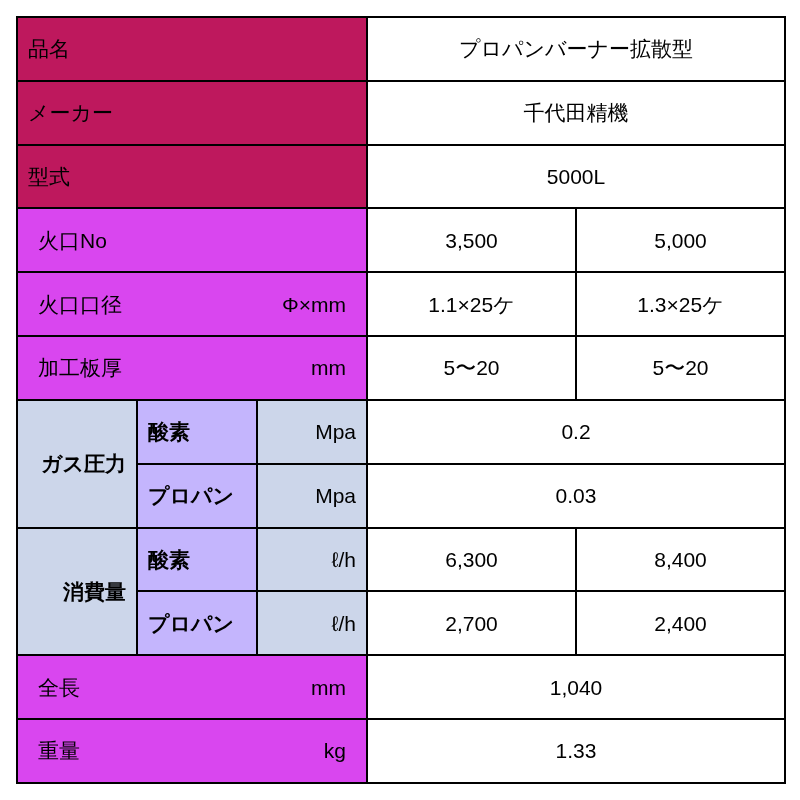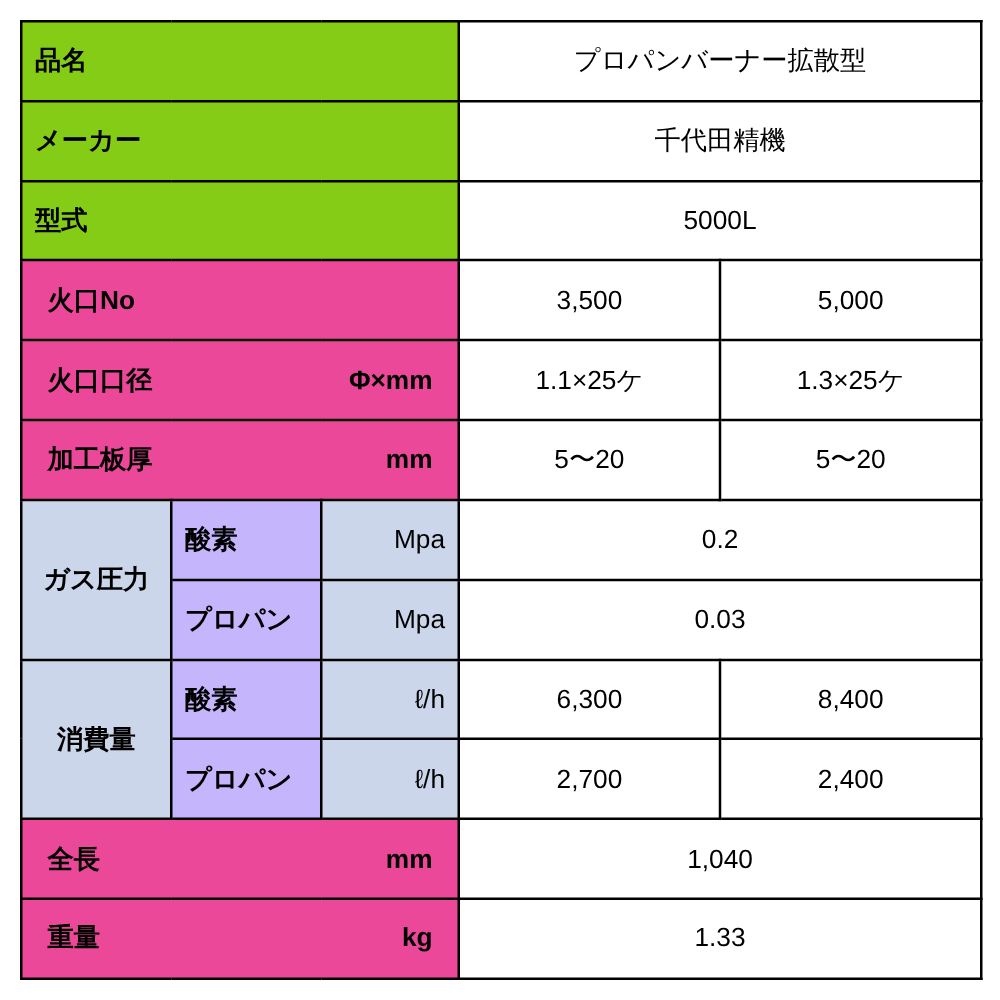--- a/index.html
+++ b/index.html
@@ -23,61 +23,61 @@
   }
   #spec-table td {
     border: 2px solid #000000;
     padding: 0 10px;
     font-size: 21px;
     line-height: 1.2;
     vertical-align: middle;
   }
   
   .lbl {
-    background: #84cc16;
-    font-weight: bold;
+    background: #be185d;
+    font-weight: normal;
     text-align: left;
     white-space: nowrap;
   }
   .lbl-sub {
     background: #c4b5fd;
     font-weight: bold;
     text-align: left;
     white-space: nowrap;
   }
   .unit {
     background: #ccd6ea;
     font-weight: normal;
     text-align: right;
     white-space: nowrap;
   }
   
   .lblrow {
-    background: #ec4899;
-    font-weight: bold;
+    background: #d946ef;
+    font-weight: normal;
     padding: 0;
   }
   .lblrow .inner {
     display: flex;
     align-items: center;
     justify-content: space-between;
     padding: 0 10px;
     height: 100%;
     box-sizing: border-box;
   }
   .val {
     background: #ffffff;
     text-align: center;
     white-space: nowrap;
     margin-left: 48px;
   }
   .rowname {
     background: #ccd6ea;
     font-weight: bold;
-    text-align: center;
+    text-align: right;
     white-space: nowrap;
     vertical-align: middle;
   }
 </style>
 </head>
 <body>
 
 <table id="spec-table">
   <colgroup>
     <col style="width:120px">

